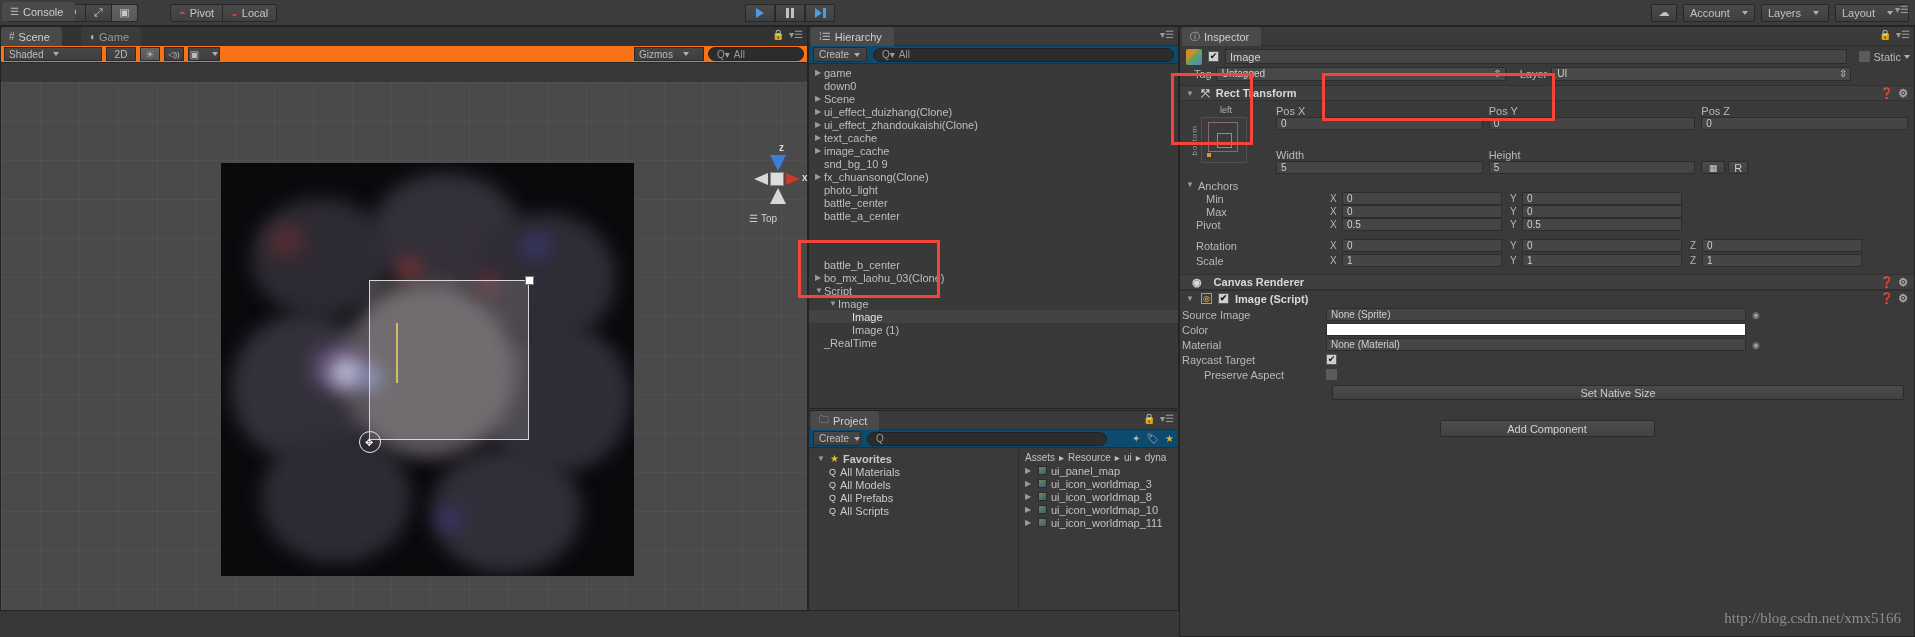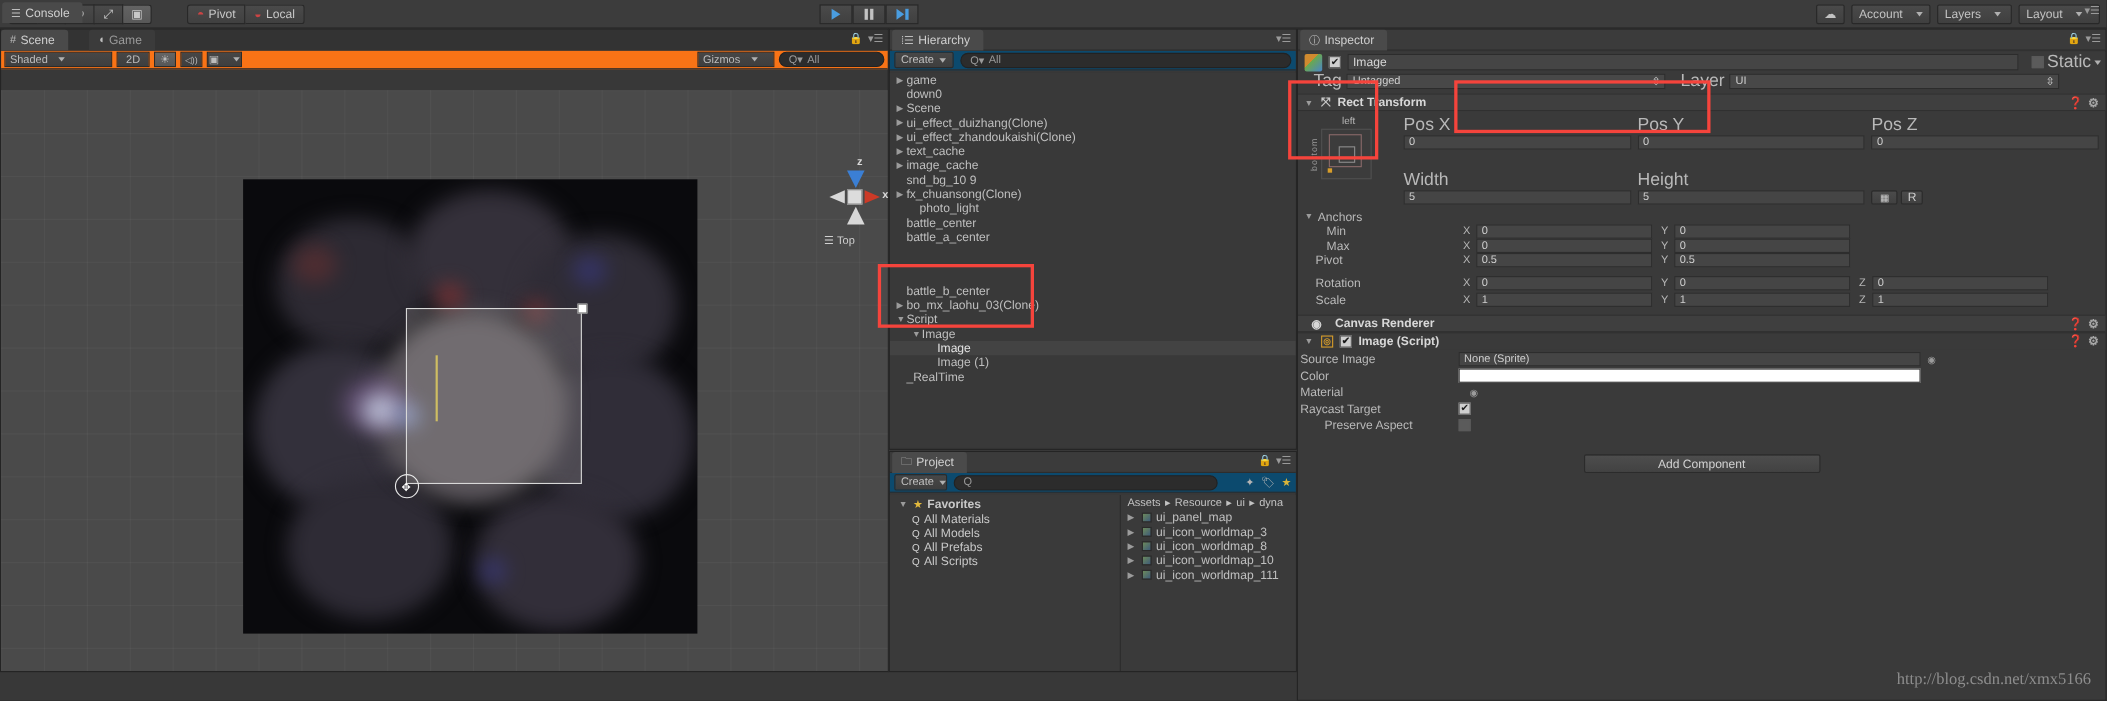--- a/index.html
+++ b/index.html
@@ -109,21 +109,21 @@
 
   
   #inspector-panel { left:1179px; top:26px; width:736px; height:611px; }
   #insp-body { position:absolute; left:0; top:20px; width:734px; bottom:0; background:#3a3a3a; }
   .insp-head { height:17px; display:flex; align-items:center; gap:6px; padding:2px 4px 0 6px; }
   .cube { width:16px;height:16px;background:linear-gradient(135deg,#d08a2f 40%,#6aa84f 41%,#4a86c8);border-radius:2px; }
   .chk { width:11px;height:11px;background:#cfcfcf;border:1px solid #5a5a5a;display:flex;align-items:center;justify-content:center;color:#1a1a1a;font-size:9px;line-height:1; }
   .chk.off { background:#5b5b5b; color:transparent; }
   .namefield { flex:1; height:15px; background:#454545; border:1px solid #2c2c2c; color:#d6d6d6; display:flex; align-items:center; padding:0 4px; font-size:11px; }
   .tagrow { height:15px; display:flex; align-items:center; gap:4px; padding:0 4px 0 14px; margin-top:2px; }
-  .lbl { color:#b9b9b9; font-size:16px; }
+  .lbl { color:#b9b9b9; font-size:11px; }
   .popup { height:14px; background:#484848; border:1px solid #2c2c2c; color:#cfcfcf; font-size:10px; display:flex;align-items:center;justify-content:space-between; padding:0 3px 0 5px; }
   .comphead { height:16px; display:flex; align-items:center; gap:6px; padding-left:6px; background:#3f3f3f; border-top:1px solid #303030; border-bottom:1px solid #303030; color:#d8d8d8; font-size:11px; font-weight:bold; }
   .proprow { height:13px; display:flex; align-items:center; font-size:11px; color:#b9b9b9; }
   .pname { width:150px; padding-left:2px; }
   .field { height:13px; background:#454545; border:1px solid #2d2d2d; color:#cfcfcf; font-size:10px; display:flex; align-items:center; padding:0 4px; }
   .axis { width:12px; color:#b5b5b5; font-size:10px; text-align:left; }
   .anchorbox { width:46px;height:46px;border:1px solid #505050;display:flex;align-items:center;justify-content:center;position:relative;background:#3c3c3c; }
   .anchorbox .outer { width:30px;height:30px;border:1px solid #8a6a6a; position:absolute; left:6px; top:4px;}
   .anchorbox .inner { width:15px;height:15px;border:1px solid #8e8e8e; }
   .anchorbox .dot { position:absolute; left:5px; bottom:5px; width:4px;height:4px;background:#d79d2a; }
@@ -344,21 +344,21 @@
           <span>image_cache</span>
         </div>
         <div class="hrow" style="padding-left: 6px;">
           <span class="arrow none">▶</span>
           <span>snd_bg_10 9</span>
         </div>
         <div class="hrow" style="padding-left: 6px;">
           <span class="arrow">▶</span>
           <span>fx_chuansong(Clone)</span>
         </div>
-        <div class="hrow" style="padding-left: 6px; gap: 12px;">
+        <div class="hrow" style="padding-left: 6px;">
           <span class="arrow none">▶</span>
           <span>photo_light</span>
         </div>
         <div class="hrow" style="padding-left: 6px;">
           <span class="arrow none">▶</span>
           <span>battle_center</span>
         </div>
         <div class="hrow" style="padding-left: 6px;">
           <span class="arrow none">▶</span>
           <span>battle_a_center</span>
@@ -658,29 +658,35 @@
         <div class="pname">Source Image</div>
         <div class="field" style="width:420px;margin-left:-4px;">None (Sprite)</div>
         <span style="margin-left:6px;color:#9b9b9b;font-size:9px;">◉</span>
       </div>
       <div class="proprow" style="margin-top:2px;">
         <div class="pname">Color</div>
         <div class="field" id="color-swatch" style="width:420px;margin-left:-4px;background:#ffffff;border:1px solid #2d2d2d;"></div>
       </div>
       <div class="proprow" style="margin-top:2px;">
         <div class="pname">Material</div>
+        <div class="field" style="width:420px;margin-left:-4px;">None (Material)</div>
         <span style="margin-left:6px;color:#9b9b9b;font-size:9px;">◉</span>
       </div>
       <div class="proprow" style="margin-top:2px;">
         <div class="pname">Raycast Target</div>
         <div class="chk" style="margin-left:-4px;">✔</div>
       </div>
       <div class="proprow" style="margin-top:2px;">
         <div class="pname" style="padding-left:24px;">Preserve Aspect</div>
         <div class="chk off" style="margin-left:-4px;"></div>
+      </div>
+      <div style="padding:4px 10px 0 152px;">
+        <div class="bigbtn">
+          <span>Set Native Size</span>
+        </div>
       </div>
 
       <div style="margin-top:20px;">
         <div class="addcomp">
           <span>Add Component</span>
         </div>
       </div>
     </div>
   </div>
 

